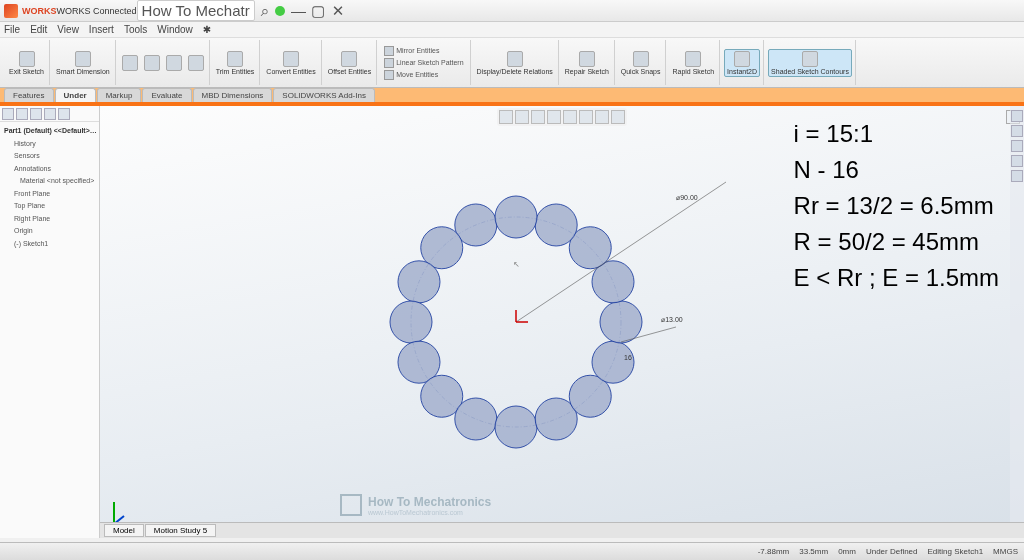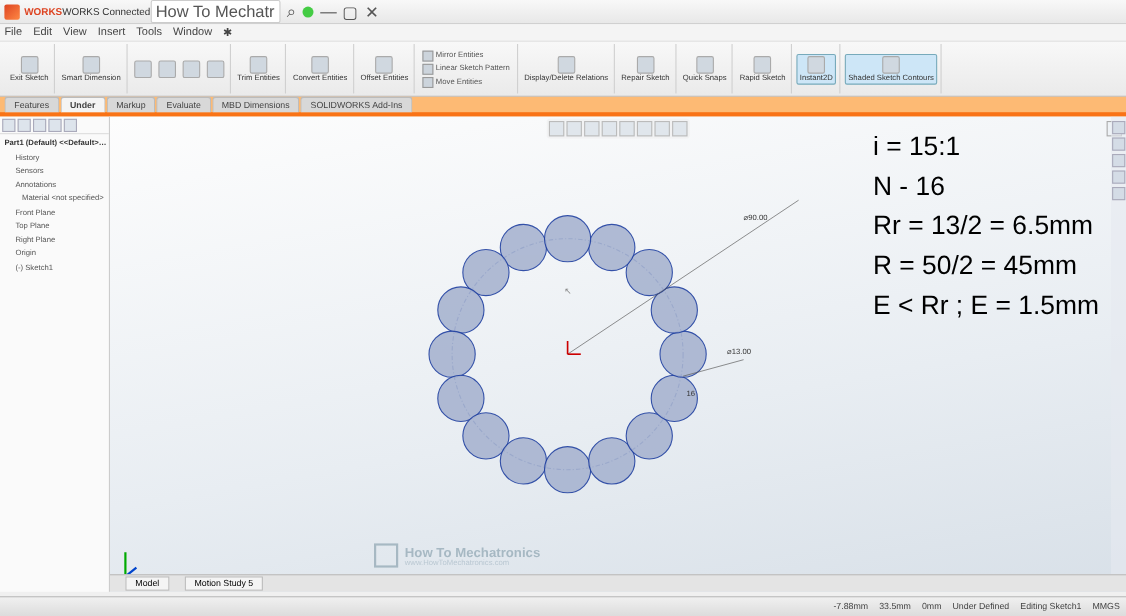--- a/index.html
+++ b/index.html
@@ -70,21 +70,21 @@
 .wm-text .t { font-weight:bold; font-size:12px; }
 .wm-text .u { font-size:7px; color:#88a0b0; }
 
 .view-label { position:absolute; bottom:4px; left:110px; font-size:8px; color:#888; }
 .triad { position:absolute; bottom:8px; left:8px; width:34px; height:34px; }
 
 .side-flyout { position:absolute; right:0; top:0; bottom:0; width:14px; background:rgba(230,234,240,.6); display:flex; flex-direction:column; gap:3px; padding:4px 1px; }
 .side-flyout div { width:12px; height:12px; background:#d4dce6; border:1px solid #aab; }
 
 
-.bottom-tabs { position:absolute; bottom:0; left:0; right:0; height:16px; background:#e4e4e4; border-top:1px solid #bbb; display:flex; align-items:center; gap:14px; padding:0 14px;text-align:center; }
+.bottom-tabs { position:absolute; bottom:0; left:0; right:0; height:16px; background:#e4e4e4; border-top:1px solid #bbb; display:flex; align-items:center; gap:1px; padding:0 4px;text-align:center; }
 .btab { padding:1px 8px; font-size:8px; background:#f4f4f4; border:1px solid #bbb; cursor:pointer; }
 
 
 .statusbar { position:absolute; bottom:0; left:0; right:0; height:18px; background:linear-gradient(#f0f0f0,#dcdcdc); border-top:1px solid #bbb; display:flex; align-items:center; justify-content:flex-end; font-size:8px; color:#444; padding:0 6px; gap:10px; }
 
 .expand-icon { position:absolute; top:4px; right:4px; width:14px; height:14px; border:1px solid #aaa; background:#eef2f6; }
 </style>
 </head>
 <body>
 

